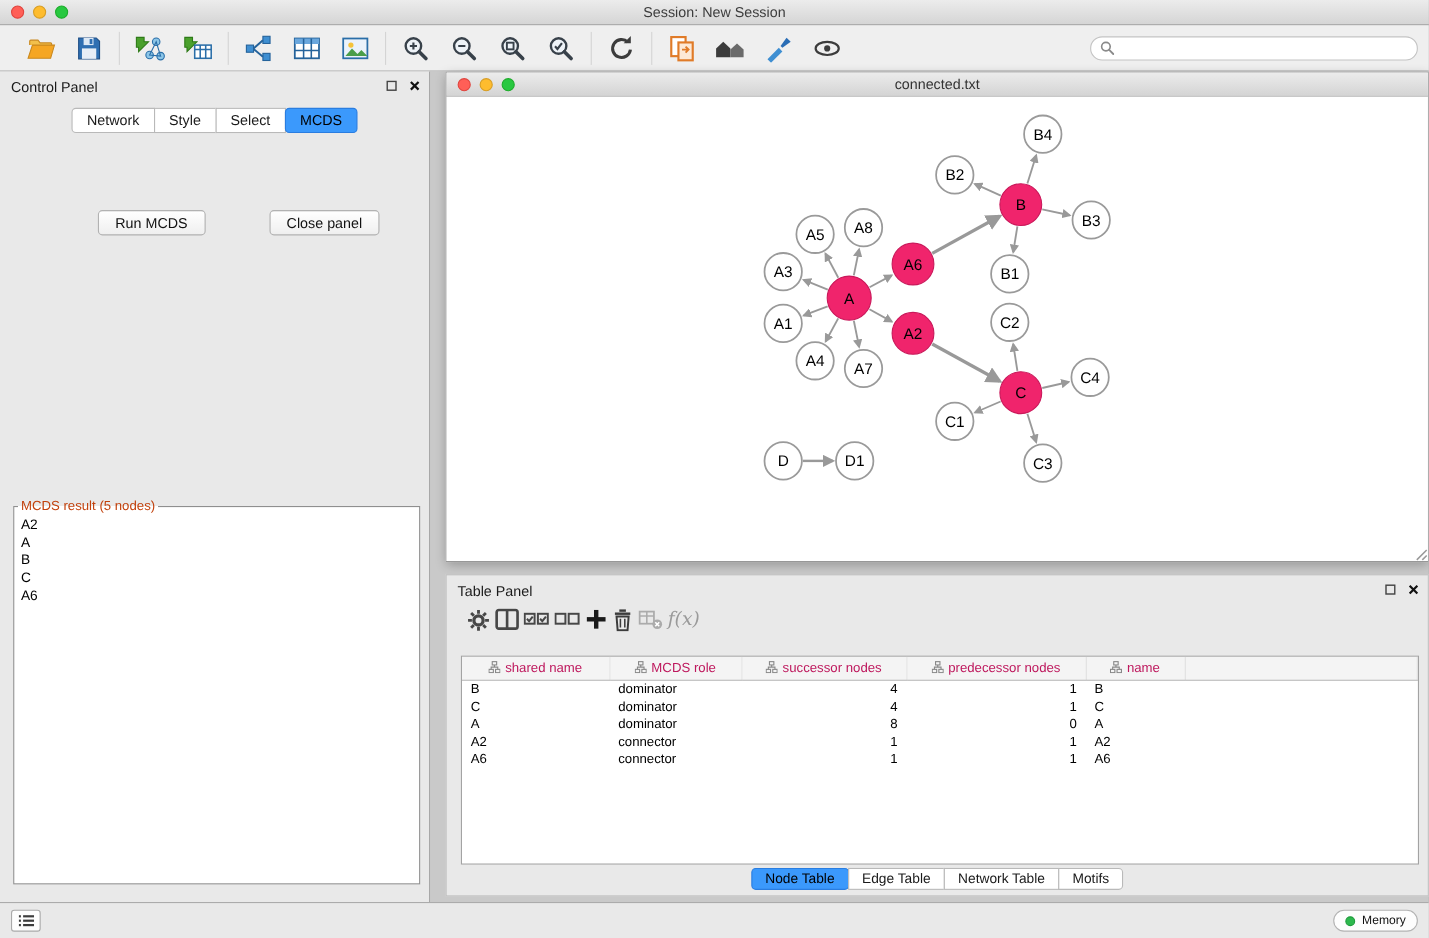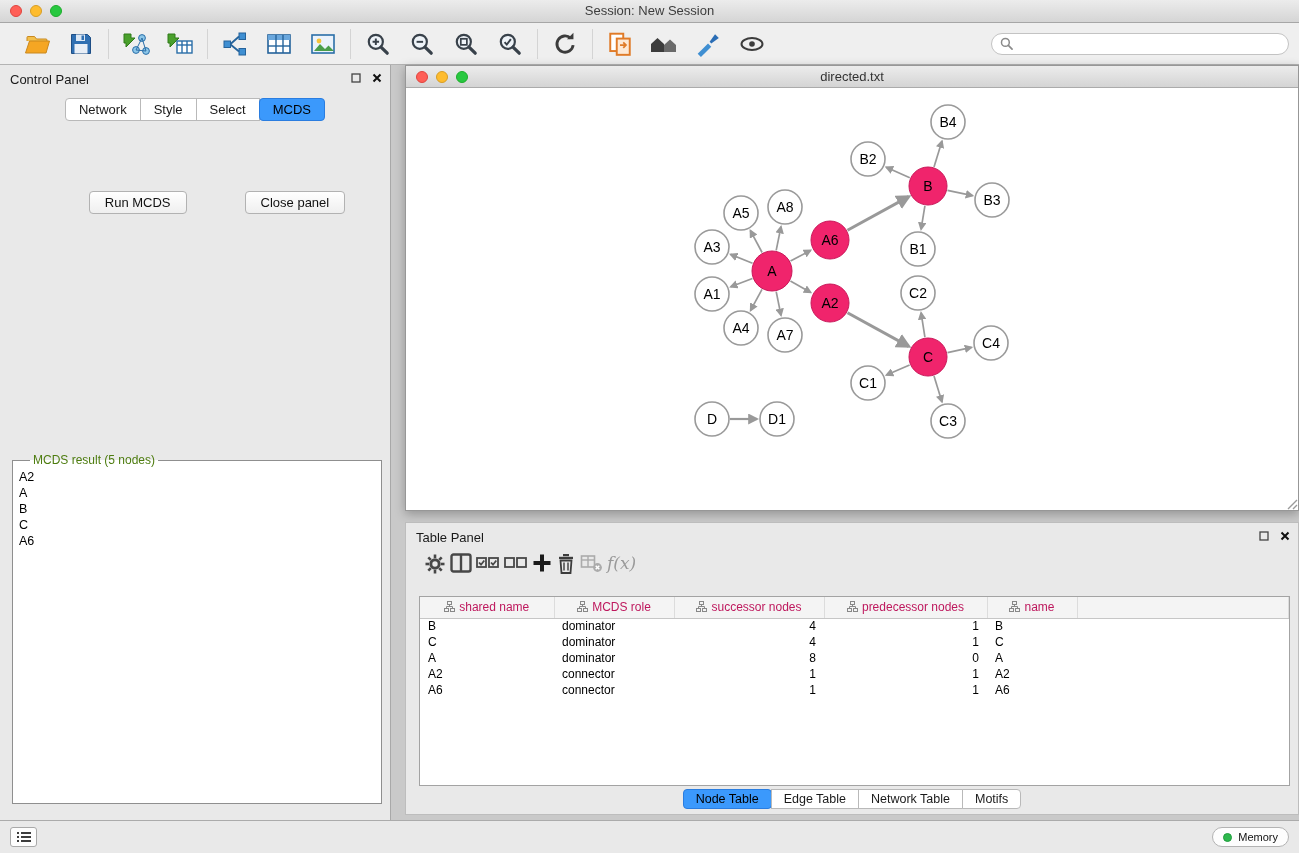--- a/index.html
+++ b/index.html
@@ -47,21 +47,21 @@
   .dropdown-value { line-height:22px; padding-left:8px; color:#111; white-space:nowrap; overflow:hidden; }
   .dropdown-stepper { position:absolute; right:0; top:-1px; bottom:-1px; width:19px;
     background:linear-gradient(#7cb6fc,#2f7cf8); border:1px solid #2a6fd8; border-radius:0 5px 5px 0;
     display:flex; flex-direction:column; align-items:center; justify-content:center; gap:2px; }
   .btn-row { position:absolute; top:126px; width:100%; display:flex; justify-content:center; gap:14px; }
   .btn { font-size:13px; padding:3px 15px; background:linear-gradient(#ffffff,#efefef);
     border:1px solid #b2b2b2; border-radius:4px; color:#111; cursor:default;margin-left:44px; }
 
   .result-box { position:absolute; left:12px; right:8px; top:388px; bottom:16px;
     background:#fff; border:1px solid #8f8f8f; margin:0; padding:2px 0 0 0; }
-  .result-box legend { font-size:12px; padding:0 3px; margin-left:17px; color:#4d7c0f; }
+  .result-box legend { font-size:12px; padding:0 3px; margin-left:3px; color:#c2410c; }
   .result-item { font-size:12.5px; line-height:16px; padding-left:6px; color:#000; }
 
   
   .network-window { position:absolute; left:405px; top:65px; width:894px; height:446px;
     background:#fff; border:1px solid #979797; box-shadow:0 3px 10px rgba(0,0,0,0.28); }
   .net-titlebar { position:relative; height:22px; background:linear-gradient(#ececec,#d4d4d4);
     border-bottom:1px solid #ababab; }
   .net-title { line-height:21px; text-align:center; font-size:13px; color:#333; }
   .net-canvas { position:relative; width:100%; height:calc(100% - 22px); background:#fff; }
   svg.graph { width:100%; height:100%; display:block; }
@@ -296,21 +296,21 @@
     </fieldset>
   </div>
 
   <div class="network-window">
     <div class="net-titlebar">
       <div class="lights">
         <div class="light red"></div>
         <div class="light yellow"></div>
         <div class="light green"></div>
       </div>
-      <div class="net-title">directed.txt</div>
+      <div class="net-title">connected.txt</div>
     </div>
     <div class="net-canvas">
       <svg class="graph" viewBox="0 0 892 422">
         <defs>
           <marker id="arrow" viewBox="0 0 10 10" refX="8" refY="5" markerWidth="5" markerHeight="5" orient="auto">
             <path d="M0,0 L10,5 L0,10 z" fill="#999999"></path>
           </marker>
         </defs>
         <g id="edge-layer">
             <line x1="346.4" y1="190.5" x2="324.7" y2="198.8" stroke="#999999" stroke-width="1.7" marker-end="url(#arrow)"></line>

